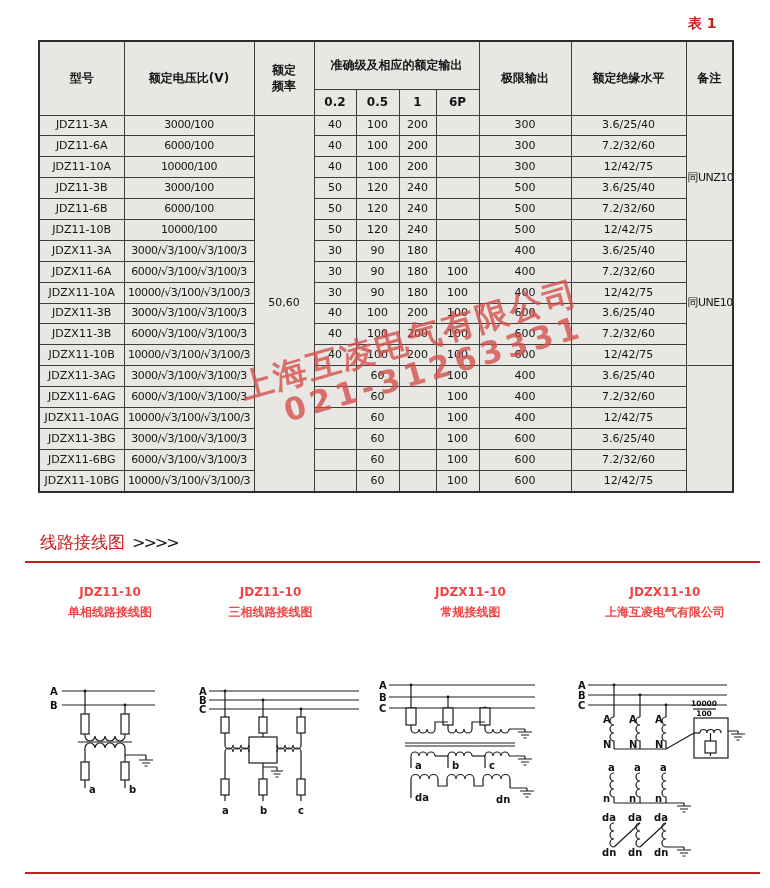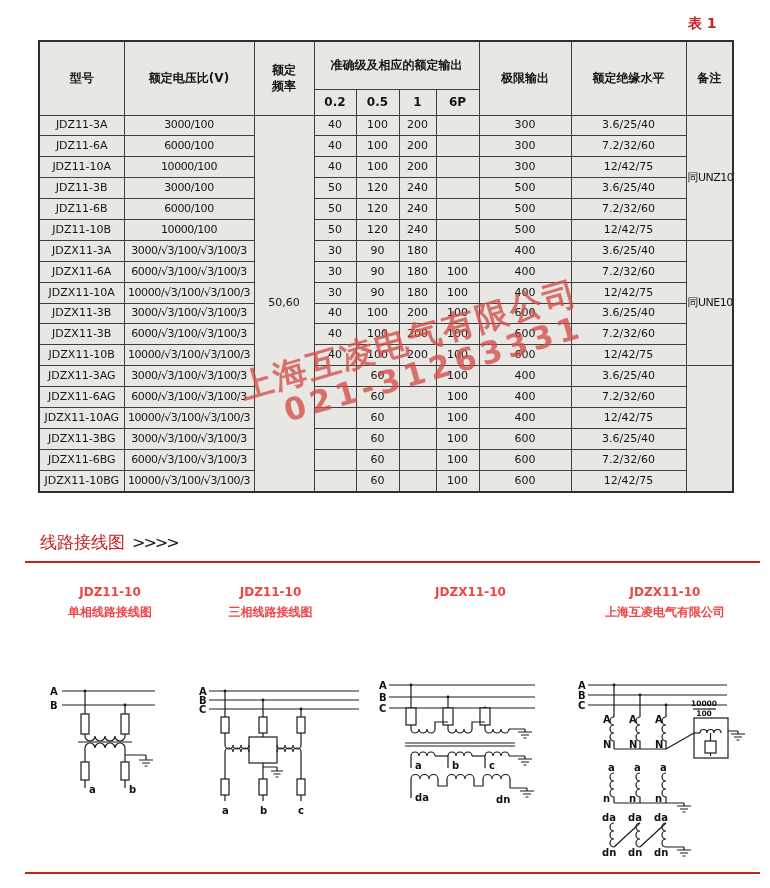--- a/index.html
+++ b/index.html
@@ -315,20 +315,21 @@
   <div class="diagram-title dt-1">
     <div>JDZ11-10</div>
     <div>单相线路接线图</div>
   </div>
   <div class="diagram-title dt-2">
     <div>JDZ11-10</div>
     <div>三相线路接线图</div>
   </div>
   <div class="diagram-title dt-3">
     <div>JDZX11-10</div>
+    <div>常规接线图</div>
   </div>
   <div class="diagram-title dt-4">
     <div>JDZX11-10</div>
     <div>上海互凌电气有限公司</div>
   </div>
 
   <svg class="diagram dg-1" width="150" height="170" viewBox="0 0 150 170">
     <text x="10" y="37">A</text>
     <text x="10" y="51">B</text>
     <path d="M22 33 H115 M22 47 H115"></path>

